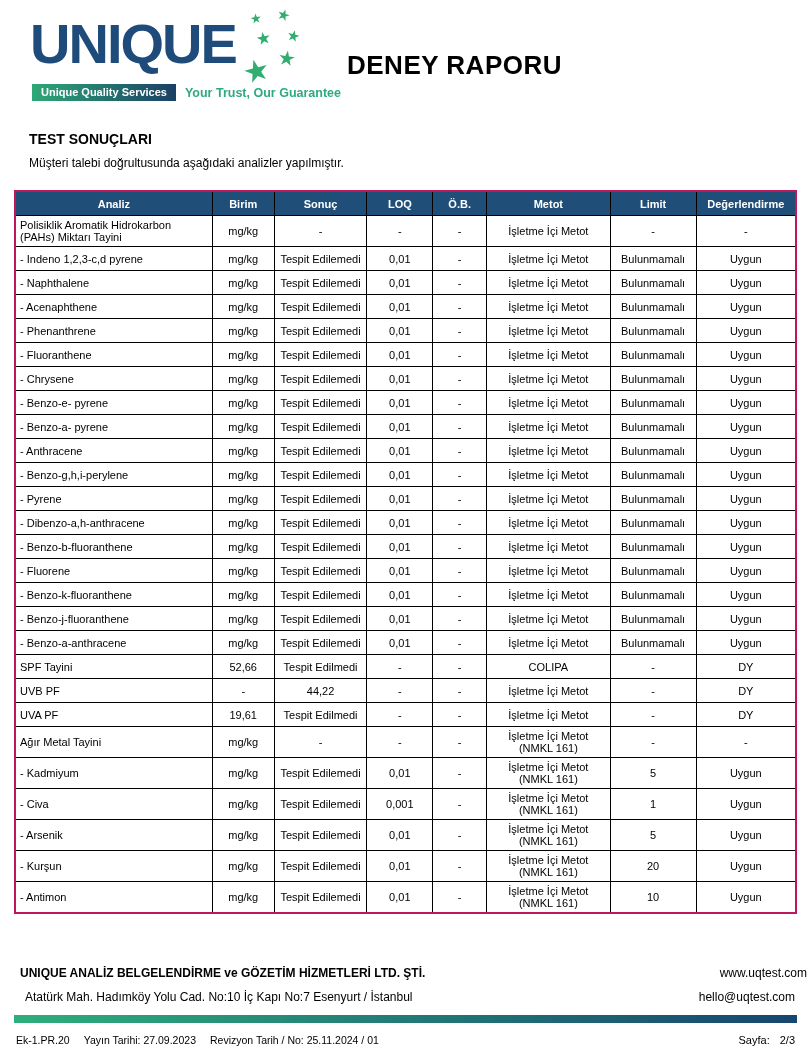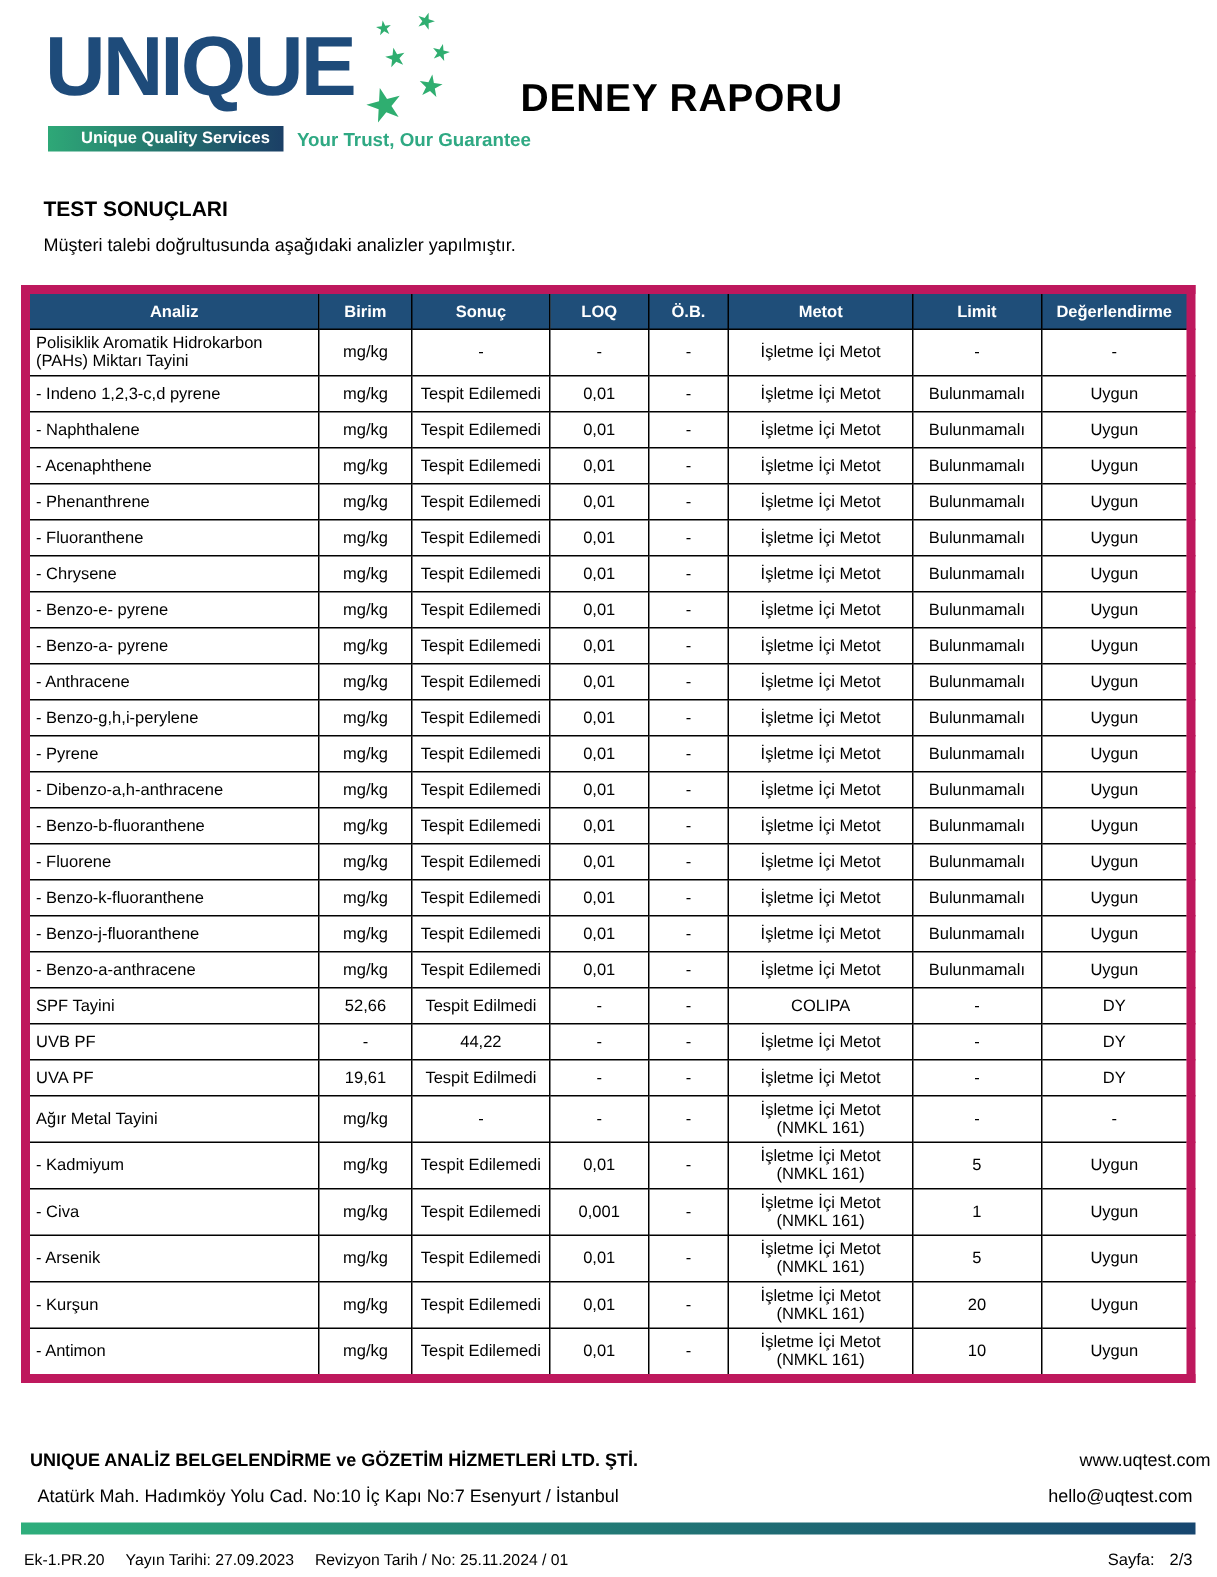--- a/index.html
+++ b/index.html
@@ -9,32 +9,32 @@
   }
   
   .logo-text{
     position:absolute;left:30px;top:16px;
     font-size:56px;font-weight:bold;color:#1e4b7a;letter-spacing:-2px;line-height:1;
   }
   .star{position:absolute;color:#2fae70;line-height:1;}
   .tagline-row{position:absolute;left:32px;top:84px;display:flex;align-items:center;}
   .tag-box{
     background:linear-gradient(to right,#2ea877,#1b3f66);
-    color:#fff;font-size:11px;font-weight:bold;padding:2px 9px 3px 22px;white-space:nowrap;
+    color:#fff;font-size:11px;font-weight:bold;padding:2px 9px 3px 9px;white-space:nowrap;
   }
   .tag-text{color:#2fa983;font-size:12.5px;font-weight:bold;margin-left:9px;white-space:nowrap;}
   
   .report-title{position:absolute;left:347px;top:50px;font-size:26px;font-weight:bold;letter-spacing:.5px;}
   
   .section-title{position:absolute;left:29px;top:131px;font-size:14px;font-weight:bold;}
   .section-sub{position:absolute;left:29px;top:156px;font-size:12px;}
   
   table.results{
     position:absolute;left:14px;top:190px;width:783px;
-    border-collapse:collapse;border:6px solid #be185d;font-size:11px;
+    border-collapse:collapse;border:2px solid #be185d;font-size:11px;
   }
   table.results th,table.results td{border:1px solid #000;padding:3px 4px;vertical-align:middle;}
   table.results th{
     background:#1f4e79;color:#fff;font-weight:bold;height:17px;font-size:11px;text-align:center;
   }
   table.results td{height:17px;}
   td.al{text-align:left;padding-left:7px;}
   td.ac{text-align:center;}
   
   .f-company{position:absolute;left:20px;top:966px;font-size:12px;font-weight:bold;}

